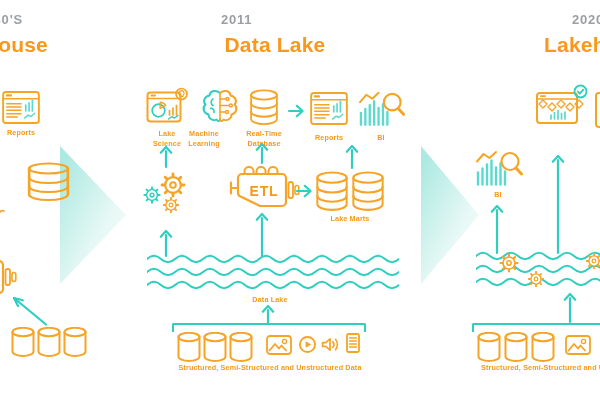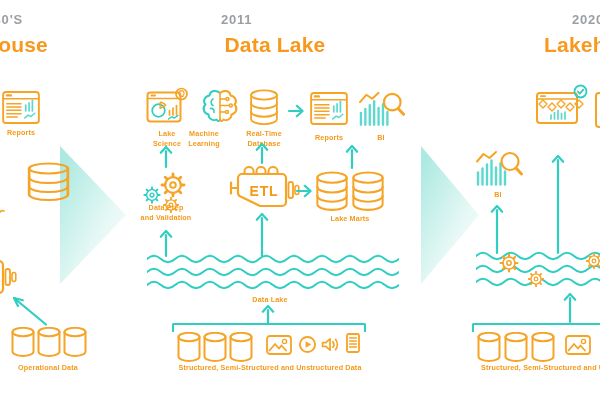--- a/index.html
+++ b/index.html
@@ -171,21 +171,20 @@
 
   <svg class="abs" style="left:11px;top:327px" width="24" height="30">
       <use href="#sym-cyl"></use>
     </svg>
   <svg class="abs" style="left:37px;top:327px" width="24" height="30">
       <use href="#sym-cyl"></use>
     </svg>
   <svg class="abs" style="left:63px;top:327px" width="24" height="30">
       <use href="#sym-cyl"></use>
     </svg>
-  <div class="lbl nowrap" style="left:0px;top:363px;width:96px">Operational Data</div>
 
   <svg class="abs" style="left:146px;top:87px" width="42" height="40">
     <rect class="so" stroke-width="2" x="1.5" y="5.5" width="33" height="29" rx="3"></rect>
     <line class="so" stroke-width="1.5" x1="1.5" y1="11.5" x2="34.5" y2="11.5"></line>
     <rect class="fo" x="4.5" y="7.6" width="5.5" height="1.8" rx="0.9"></rect>
     <circle class="st" stroke-width="1.7" cx="12.5" cy="23.5" r="6.3"></circle>
     <path class="so" stroke-width="1.5" d="M14.2,21.3 v-6 a6.3,6.3 0 0 1 5.4,3.1 Z"></path>
     <g class="so" stroke-width="1.7">
       <line x1="23.5" y1="28" x2="23.5" y2="23.5"></line>
         <line x1="27" y1="28" x2="27" y2="21"></line>
@@ -244,24 +243,20 @@
   <svg class="abs" style="left:345px;top:144px" width="14" height="25">
     <line class="st" stroke-width="2.2" x1="7" y1="6" x2="7" y2="24"></line>
       <polyline class="st" stroke-width="2.2" points="1.8,7.8 7,2 12.2,7.8"></polyline>
   </svg>
 
   <svg class="abs" style="left:141px;top:164px" width="44" height="50">
     <use href="#sym-gear" x="19" y="8" width="26" height="26" style="color:var(--orange)"></use>
     <use href="#sym-gear" x="2" y="22" width="18" height="18" style="color:var(--teal)"></use>
     <use href="#sym-gear" x="21.5" y="32.5" width="17" height="17" style="color:var(--orange)"></use>
   </svg>
-  <div class="lbl" style="left:134px;top:203px;width:64px">
-    <span>Data Prep</span>
-    <span>and Validation</span>
-  </div>
 
   <svg class="abs" style="left:227px;top:162px" width="74" height="50">
       <use href="#sym-etl"></use>
     </svg>
   <div class="etl-text" style="left:242px;top:183px;width:44px">ETL</div>
 
   <svg class="abs" style="left:296px;top:184px" width="17" height="14">
     <line class="st" stroke-width="2.2" x1="1" y1="7" x2="12.5" y2="7"></line>
       <polyline class="st" stroke-width="2.2" points="8.8,1.8 14.6,7 8.8,12.2"></polyline>
   </svg>

